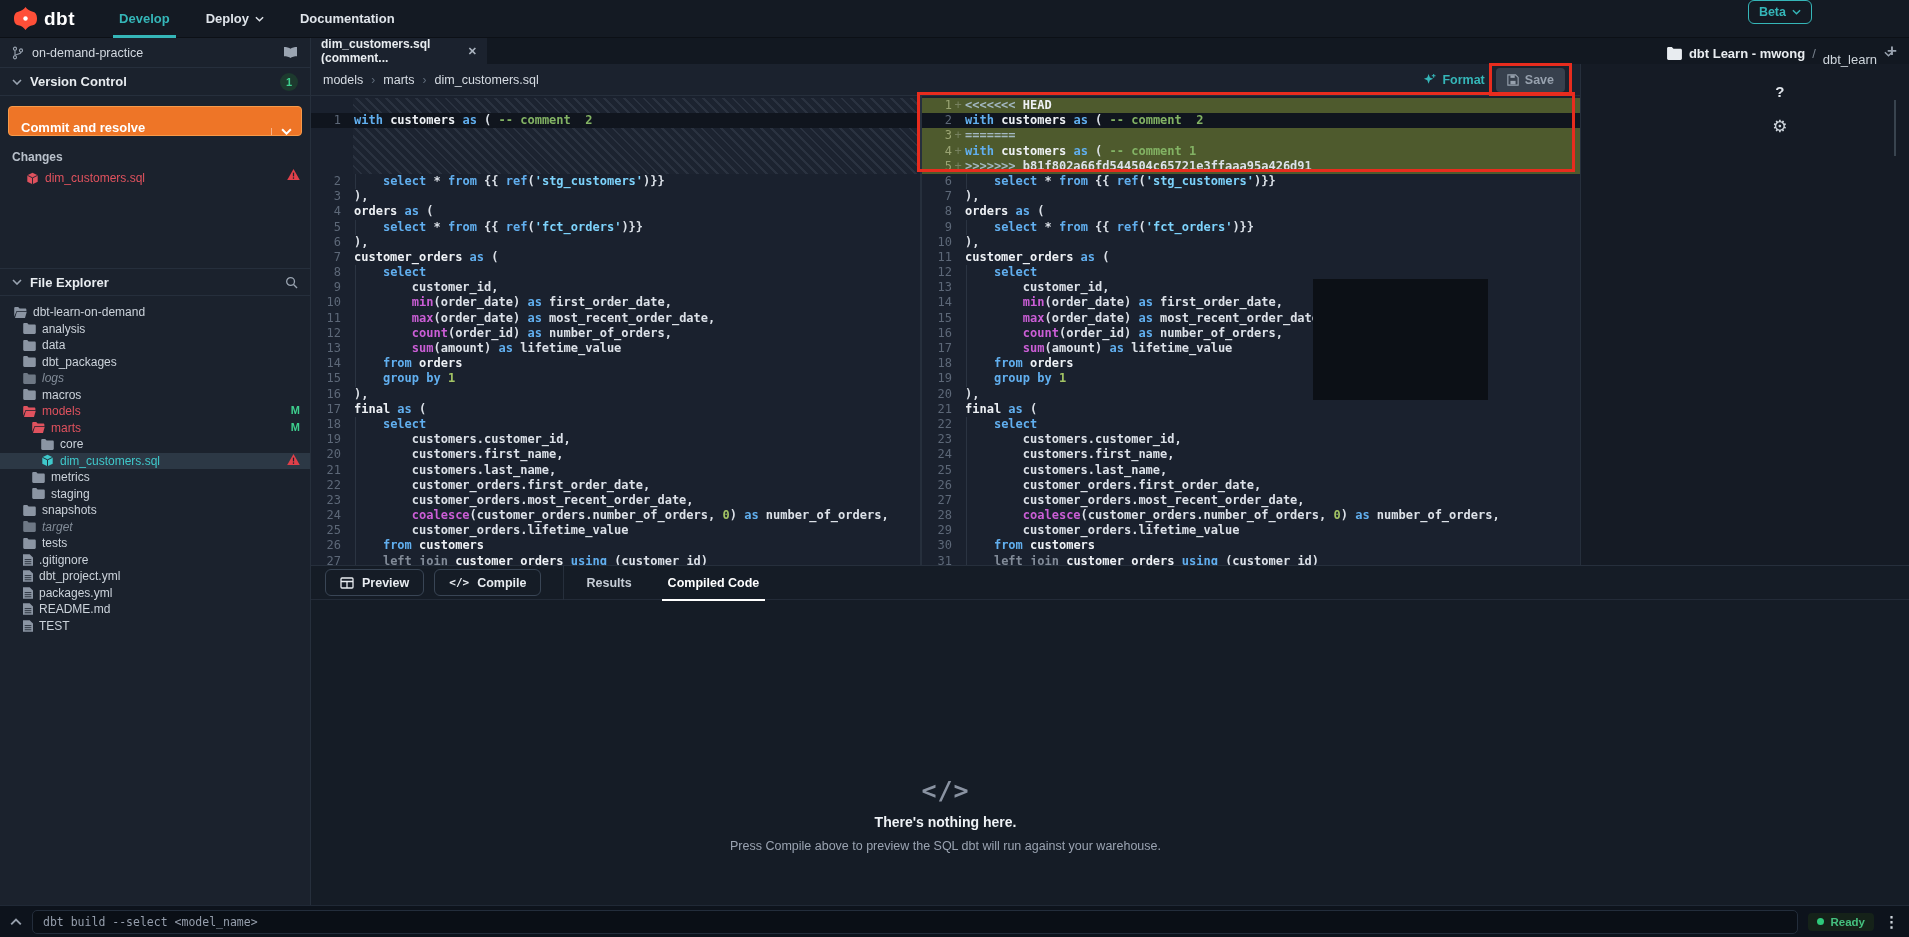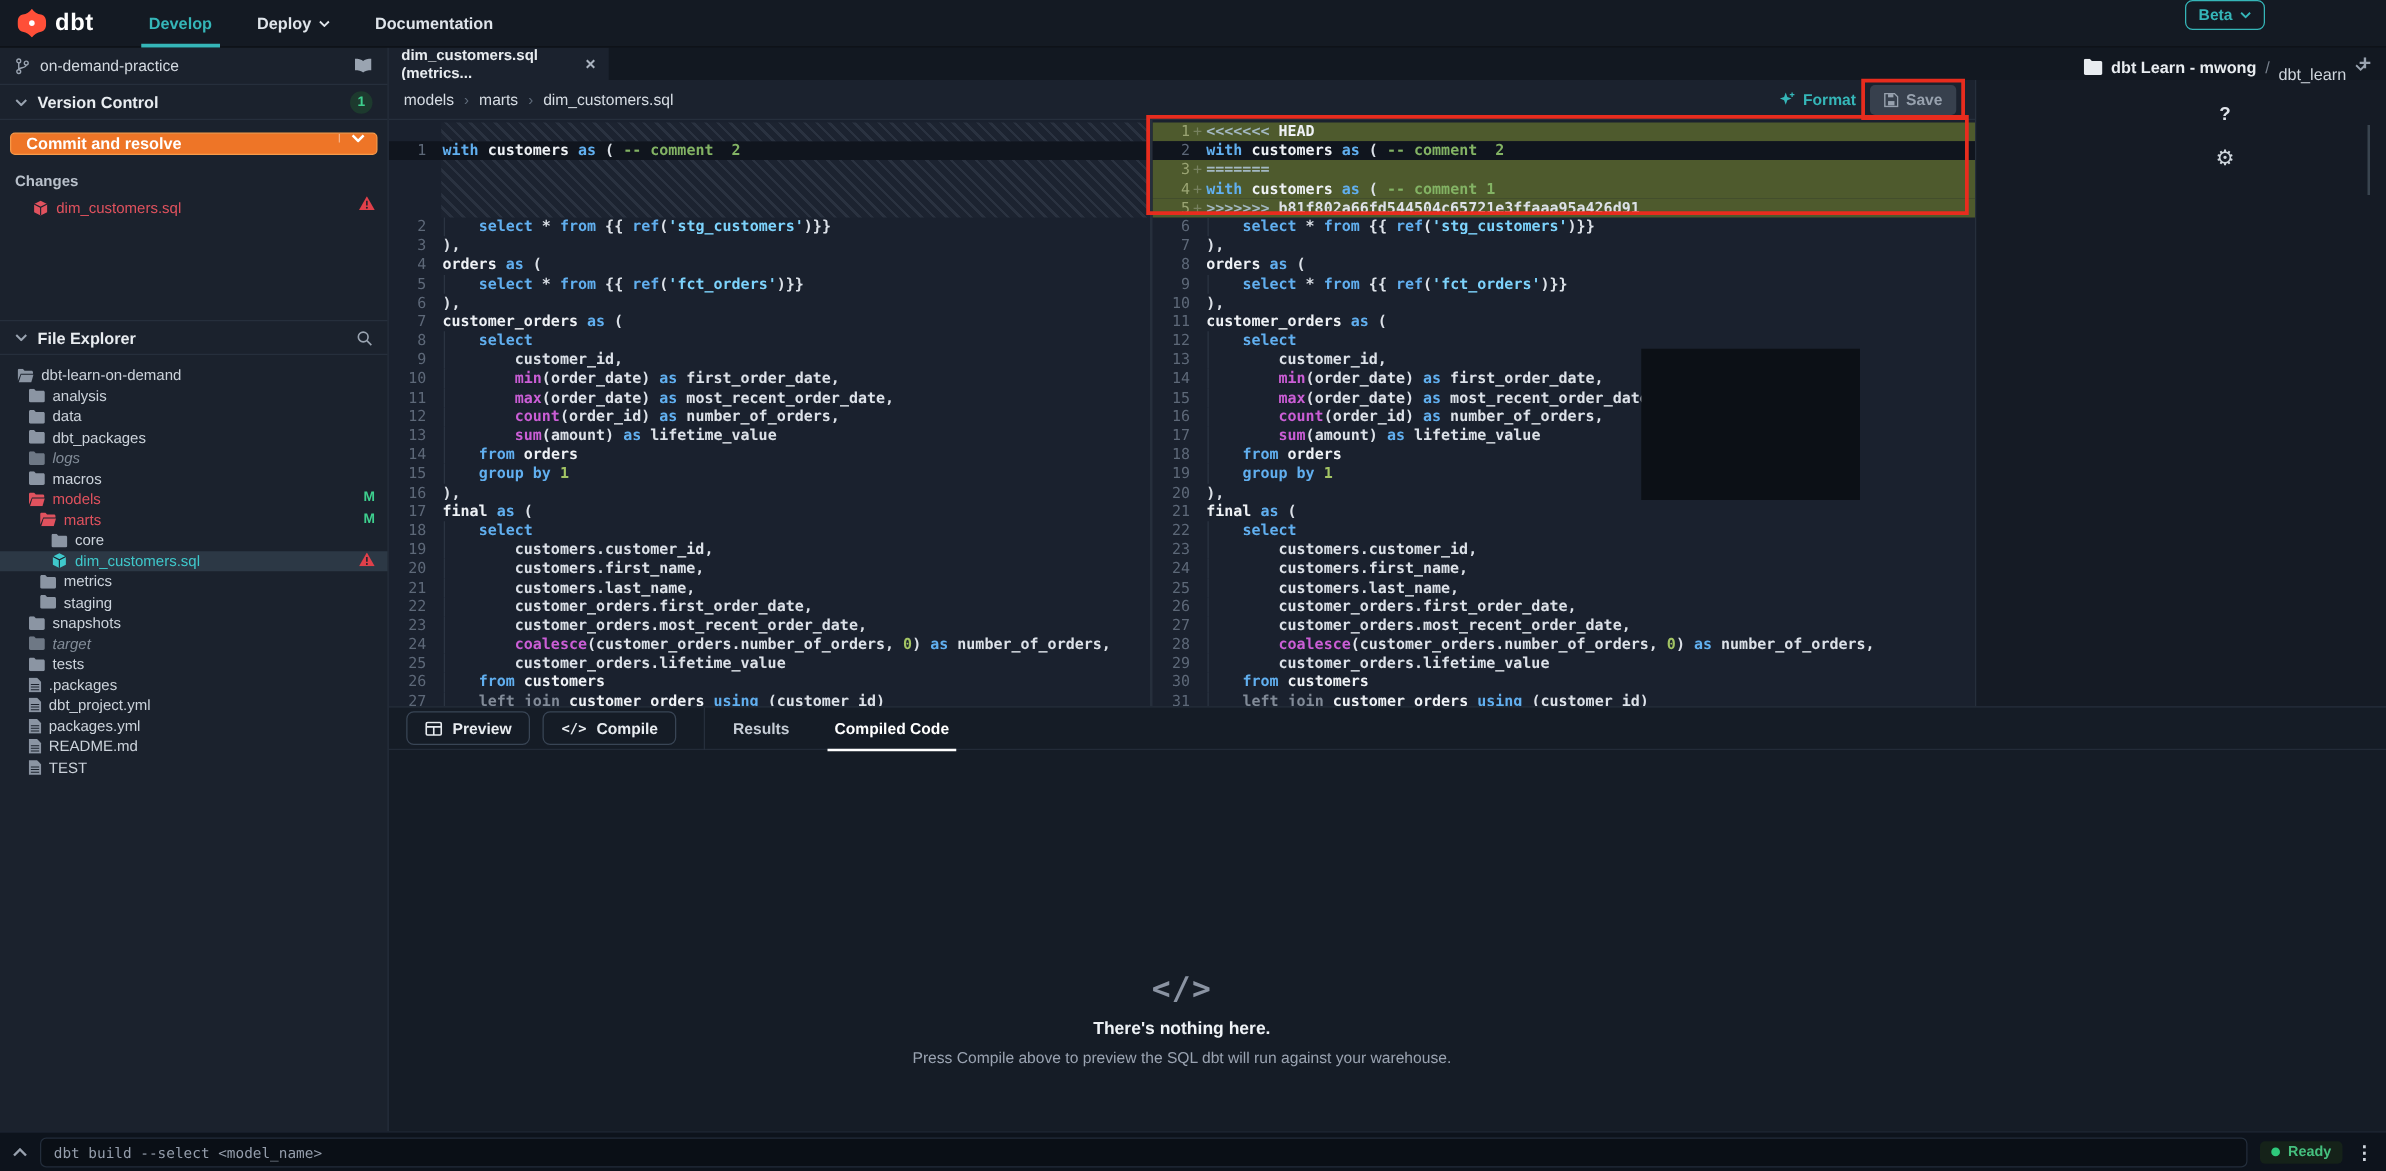--- a/index.html
+++ b/index.html
@@ -33,22 +33,22 @@
     border-right:1px solid #262f3c; z-index:10; }
   .branch-row { height:30px; display:flex; align-items:center; gap:8px; padding:0 12px;
     border-bottom:1px solid #262f3c; color:#d3d9e0; font-size:12.5px; }
   .branch-row .spacer { flex:1; }
   .sec-header { height:28px; display:flex; align-items:center; gap:8px; padding:0 12px;
     border-bottom:1px solid #262f3c; }
   .sec-title { font-size:13px; font-weight:bold; color:#e8ecf0; }
   .sec-header .spacer { flex:1; }
   .vc-badge { width:18px; height:18px; border-radius:50%; background:#1d3a2e; color:#3ecf8e;
     font-size:11px; font-weight:bold; display:flex; align-items:center; justify-content:center; }
-  .commit-btn { margin:10px 8px 0 8px; height:18px; background:#ee7527; border:1px solid #f79a4a;
-    border-radius:4px; display:flex; align-items:flex-start; cursor:pointer; overflow:hidden;gap:31px; }
+  .commit-btn { margin:10px 8px 0 8px; height:30px; background:#ee7527; border:1px solid #f79a4a;
+    border-radius:4px; display:flex; align-items:flex-end; cursor:pointer; overflow:hidden;gap:31px; }
   .commit-main { flex:1; display:flex; align-items:center; padding-left:12px; color:#fff;
     font-size:13px; font-weight:bold; }
   .commit-caret { width:30px; display:flex; align-items:center; justify-content:center;
     border-left:1px solid rgba(255,255,255,.45); color:#fff; }
   .changes-label { margin:14px 0 4px 12px; font-size:12px; font-weight:bold; color:#b9c1cb; }
   .vc-spacer { height:80px; }
   .fe-header { border-top:1px solid #262f3c; }
   .tree { padding-top:8px; }
   .tree-row, .chg-row { height:16.5px; display:flex; align-items:center; gap:6px; font-size:12px;
     color:#ccd3db; cursor:pointer; position:relative; white-space:nowrap; }
@@ -390,21 +390,21 @@
         </span>
         <span>tests</span>
       </div>
       <div class="tree-row" style="padding-left: 23px;">
         <span class="tree-icon">
           <svg viewBox="0 0 12 14" width="10" height="12">
             <path fill="currentColor" d="M0 0h8l4 4v10H0z"></path>
             <path d="M2 6.5h8M2 9h8M2 11.5h8" stroke="#1b222d" stroke-width="1"></path>
           </svg>
         </span>
-        <span>.packages</span>
+        <span>.gitignore</span>
       </div>
       <div class="tree-row" style="padding-left: 23px;">
         <span class="tree-icon">
           <svg viewBox="0 0 12 14" width="10" height="12">
             <path fill="currentColor" d="M0 0h8l4 4v10H0z"></path>
             <path d="M2 6.5h8M2 9h8M2 11.5h8" stroke="#1b222d" stroke-width="1"></path>
           </svg>
         </span>
         <span>dbt_project.yml</span>
       </div>
@@ -434,21 +434,21 @@
           </svg>
         </span>
         <span>TEST</span>
       </div>
     </div>
 </div>
 
 <div class="main">
   <div class="tabstrip">
     <div class="tab">
-      <span>dim_customers.sql (metrics...</span>
+      <span>dim_customers.sql (comment...</span>
       <span class="tab-close">✕</span>
     </div>
     <span class="newtab">+</span>
   </div>
 
   <div class="right-strip">
     <div class="strip-thumb"></div>
   </div>
 
   <div class="editor-col">

